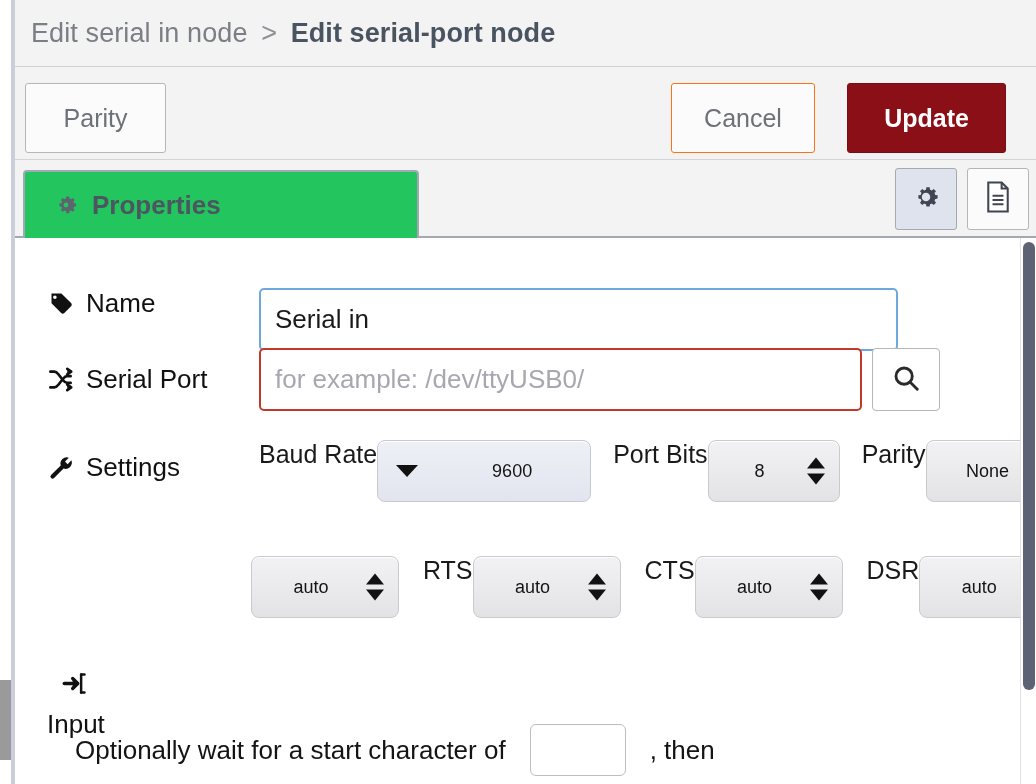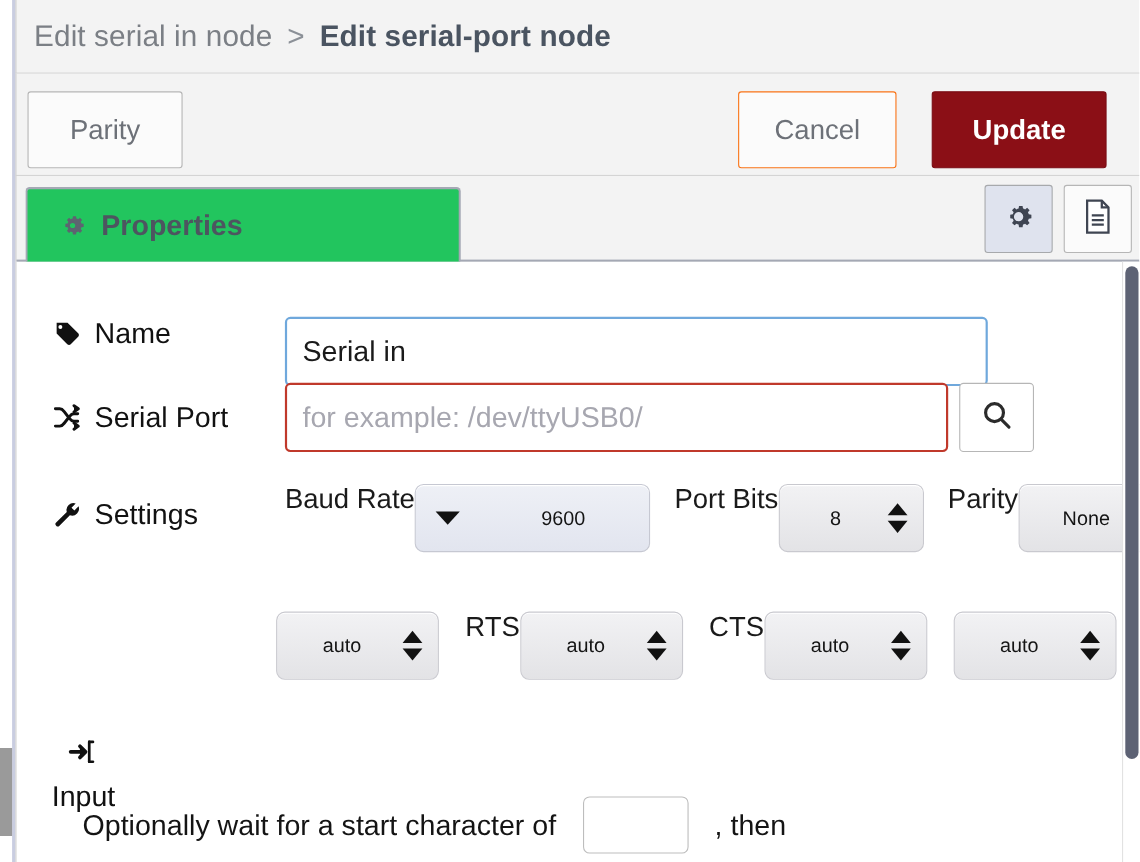--- a/index.html
+++ b/index.html
@@ -513,20 +513,21 @@
         <span class="sel-caption">CTS</span>
         <div class="select-box select-stepper grey" style="width:148px;">
           <span class="sel-value">auto</span>
           <span class="stepper">
               <span class="up"></span>
               <span class="down"></span>
             </span>
         </div>
       </div>
       <div class="sel-group">
+        <span class="sel-caption">DSR</span>
         <div class="select-box select-stepper grey" style="width:148px;">
           <span class="sel-value">auto</span>
           <span class="stepper">
               <span class="up"></span>
               <span class="down"></span>
             </span>
         </div>
       </div>
     </div>
 

